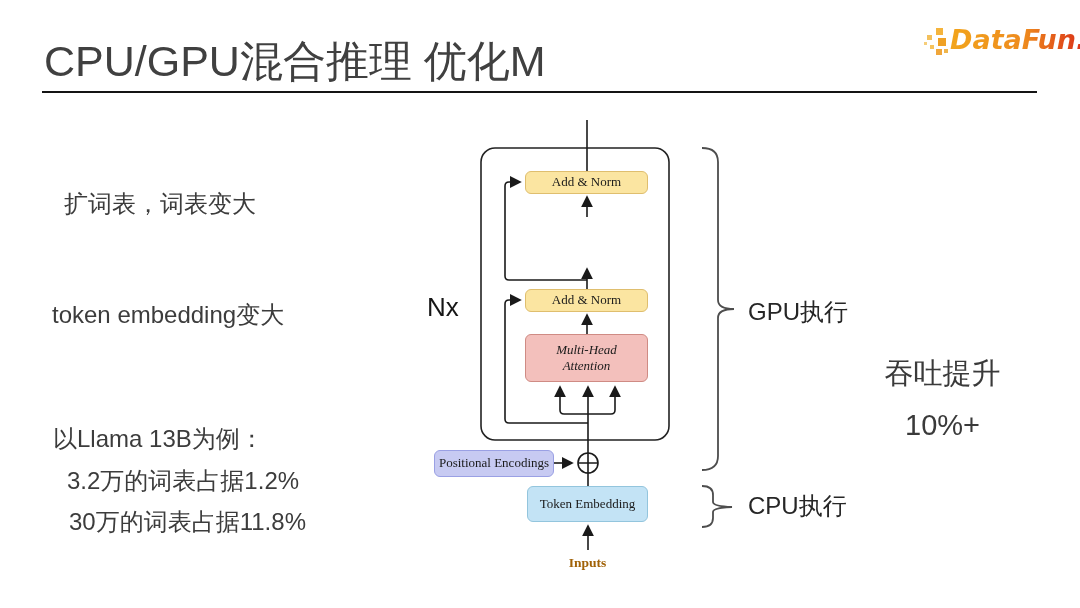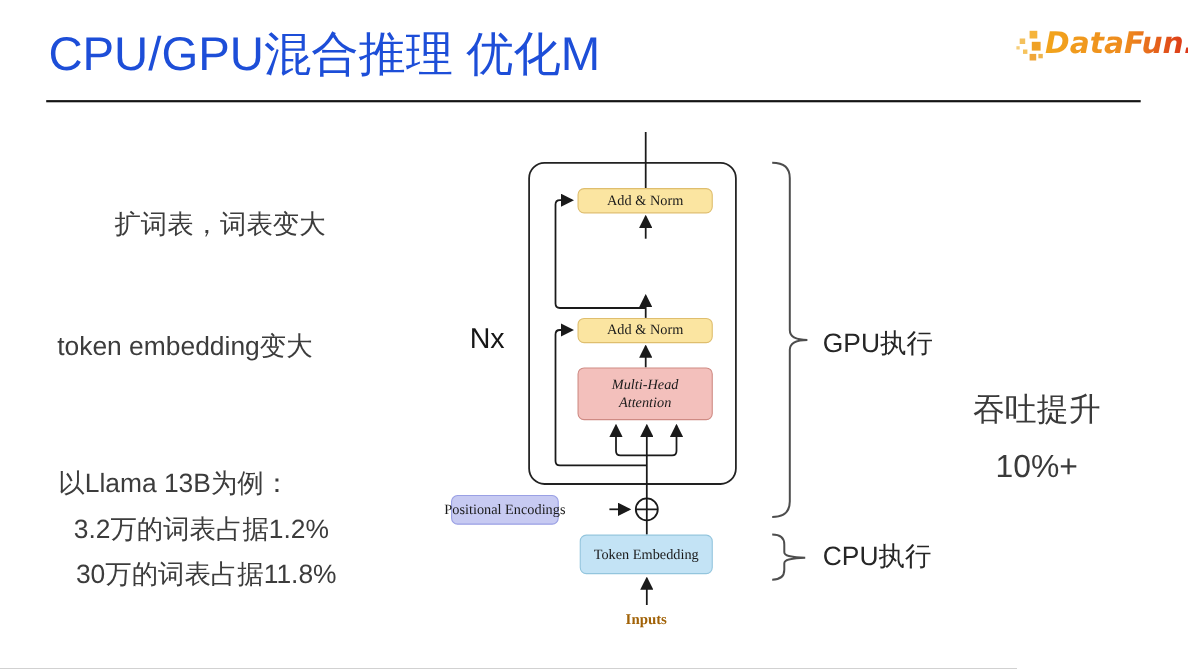--- a/index.html
+++ b/index.html
@@ -2,35 +2,35 @@
 <html><head>
 <meta charset="utf-8">
 <style>
   html,body{margin:0;padding:0;background:#888;}
   #slide{
     position:relative;width:1080px;height:608px;background:#ffffff;
     font-family:"Liberation Sans","DejaVu Sans",sans-serif;overflow:hidden;
   }
   
   .title{
-    position:absolute;left:44px;top:21px;font-size:43px;color:#1d4ed8;
+    position:absolute;left:44px;top:33px;font-size:43px;color:#404040;
     letter-spacing:0px;white-space:nowrap;
   }
   .title-rule{position:absolute;left:42px;top:91px;width:995px;height:2px;background:#141414;}
   .logo{position:absolute;left:922px;top:22px;width:150px;height:40px;}
   .logo-text{
     position:absolute;left:28px;top:2px;font-size:27px;font-weight:bold;font-style:italic;
     font-family:"DejaVu Sans",sans-serif;letter-spacing:0px;white-space:nowrap;
     background:linear-gradient(90deg,#F2A51C 0%,#EE8A1E 55%,#D92C17 100%);
     -webkit-background-clip:text;background-clip:text;color:transparent;
   }
   .px{position:absolute;}
   
   .note{position:absolute;color:#3C3C3C;font-size:24px;white-space:nowrap;}
-  .n1{left:64px;top:188px;margin-left:40px;}
+  .n1{left:64px;top:188px;}
   .n2{left:52px;top:299px;}
   .n3{left:53px;top:423px;}
   .n4{left:67px;top:465px;}
   .n5{left:69px;top:506px;}
   
   #diag-svg{position:absolute;left:400px;top:110px;width:400px;height:480px;}
   .bbox{
     position:absolute;box-sizing:border-box;border-radius:6px;border:1.4px solid;
     display:flex;align-items:center;justify-content:center;text-align:center;
     font-family:"Liberation Serif","DejaVu Serif",serif;font-size:13px;color:#1a1a1a;
@@ -40,21 +40,21 @@
   .wrap-narrow span{max-width:92px;}
   .an{background:#FBE5A1;border-color:#DFBE6E;}
   .ffn{background:#D5E9F5;border-color:#A6CDE2;}
   .mha{background:#F3C0BC;border-color:#CF8B84;}
   .pe{background:#C7CAF2;border-color:#9AA0E4;}
   .te{background:#C3E3F5;border-color:#93C5DD;text-align:right;}
   .b-an1{left:525px;top:171px;width:123px;height:23px;}
   .b-ffn{left:525px;top:217px;width:123px;height:48px;}
   .b-an2{left:525px;top:289px;width:123px;height:23px;}
   .b-mha{left:525px;top:334px;width:123px;height:48px;font-style:italic;}
-  .b-pe{left:410px;top:450px;width:98px;height:27px;white-space:nowrap;}
+  .b-pe{left:434px;top:450px;width:120px;height:27px;white-space:nowrap;}
   .b-te{left:527px;top:486px;width:121px;height:36px;}
   .nx{position:absolute;left:427px;top:292px;font-size:26px;color:#161616;}
   .inputs{
     position:absolute;left:547px;top:555px;width:81px;text-align:center;
     font-family:"Liberation Serif","DejaVu Serif",serif;font-size:13.5px;font-weight:600;color:#a16207;
   }
   
   .exec-label{position:absolute;color:#262626;font-size:24px;white-space:nowrap;text-align:right;}
   .gpu-label{left:748px;top:296px;}
   .cpu-label{left:748px;top:490px;}

